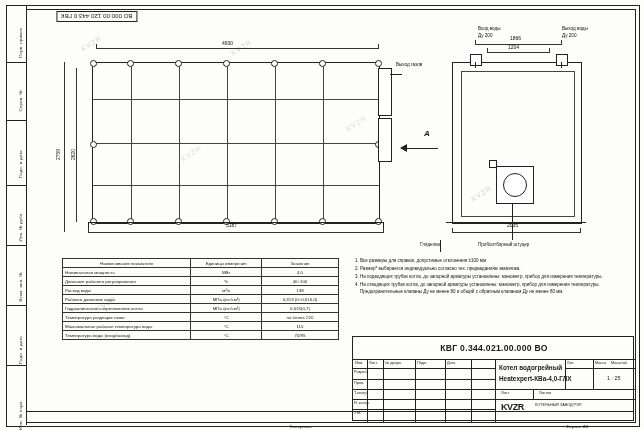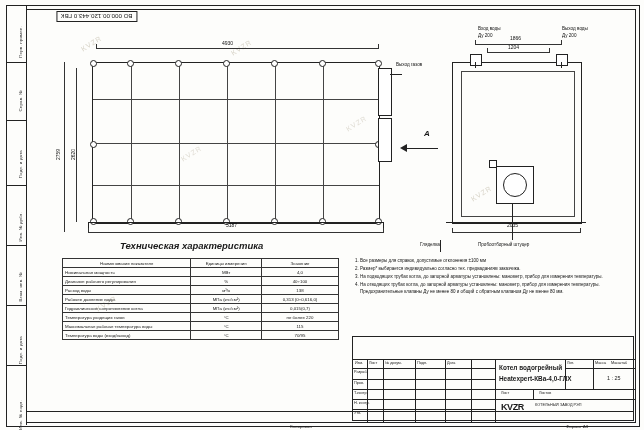--- a/index.html
+++ b/index.html
@@ -162,21 +162,20 @@
   <div class="dimline" style="left:452px;top:232px;width:128px;"></div>
   <div class="tick" style="left:452px;top:228px;"></div>
   <div class="tick" style="left:580px;top:228px;"></div>
   <div class="dimtxt" style="left:507px;top:222px;">2035</div>
 
   <div class="hdrlbl" style="left:420px;top:242px;">Гляделка</div>
   <div class="hdrlbl" style="left:478px;top:242px;">Пробоотборный штуцер</div>
   <div class="line" style="left:440px;top:240px;width:1px;height:12px;"></div>
   <div class="line" style="left:512px;top:204px;width:1px;height:36px;"></div>
 
-  <div class="spec-title">Техническая характеристика</div>
   <table class="spec">
     <tbody>
         <tr>
       <th class="c1">Наименование показателя</th>
       <th class="c2">Единицы измерения</th>
       <th class="c3">Значение</th>
     </tr>
     <tr>
           <td class="c1">Номинальная мощность</td>
           <td class="c2">МВт</td>
@@ -225,20 +224,23 @@
       <li>Все размеры для справок, допустимые отклонения ±100 мм</li>
       <li>Размер* выбирается индивидуально согласно тех. предваданиям заказчика.</li>
       <li>На подводящих трубах котла, до запорной арматуры установлены: манометр, прибор для измерения температуры.</li>
       <li>На отводящих трубах котла, до запорной арматуры установлены: манометр, прибор для измерения температуры. Предохранительные клапаны Ду не менее 80 и общий с обратным клапаном Ду не менее 80 мм.</li>
     </ol>
   </div>
 
   <div class="titleblock">
 
     <div class="tb-line" style="left:0;top:22px;width:282px;height:1px;"></div>
+    <div class="abs" style="left:0;top:0;width:282px;height:22px;display:flex;align-items:center;justify-content:center;">
+      <span class="dwg-title">КВГ 0.344.021.00.000 ВО</span>
+    </div>
 
     <div class="tb-line" style="left:0;top:31px;width:142px;height:1px;"></div>
     <div class="tb-line" style="left:14px;top:22px;width:1px;height:63px;"></div>
     <div class="tb-line" style="left:30px;top:22px;width:1px;height:63px;"></div>
     <div class="tb-line" style="left:62px;top:22px;width:1px;height:63px;"></div>
     <div class="tb-line" style="left:92px;top:22px;width:1px;height:63px;"></div>
     <div class="tb-line" style="left:118px;top:22px;width:1px;height:63px;"></div>
     <div class="tb-line" style="left:142px;top:22px;width:1px;height:63px;"></div>
     <div class="tb-line" style="left:0;top:42px;width:142px;height:1px;"></div>
     <div class="tb-line" style="left:0;top:52px;width:142px;height:1px;"></div>

